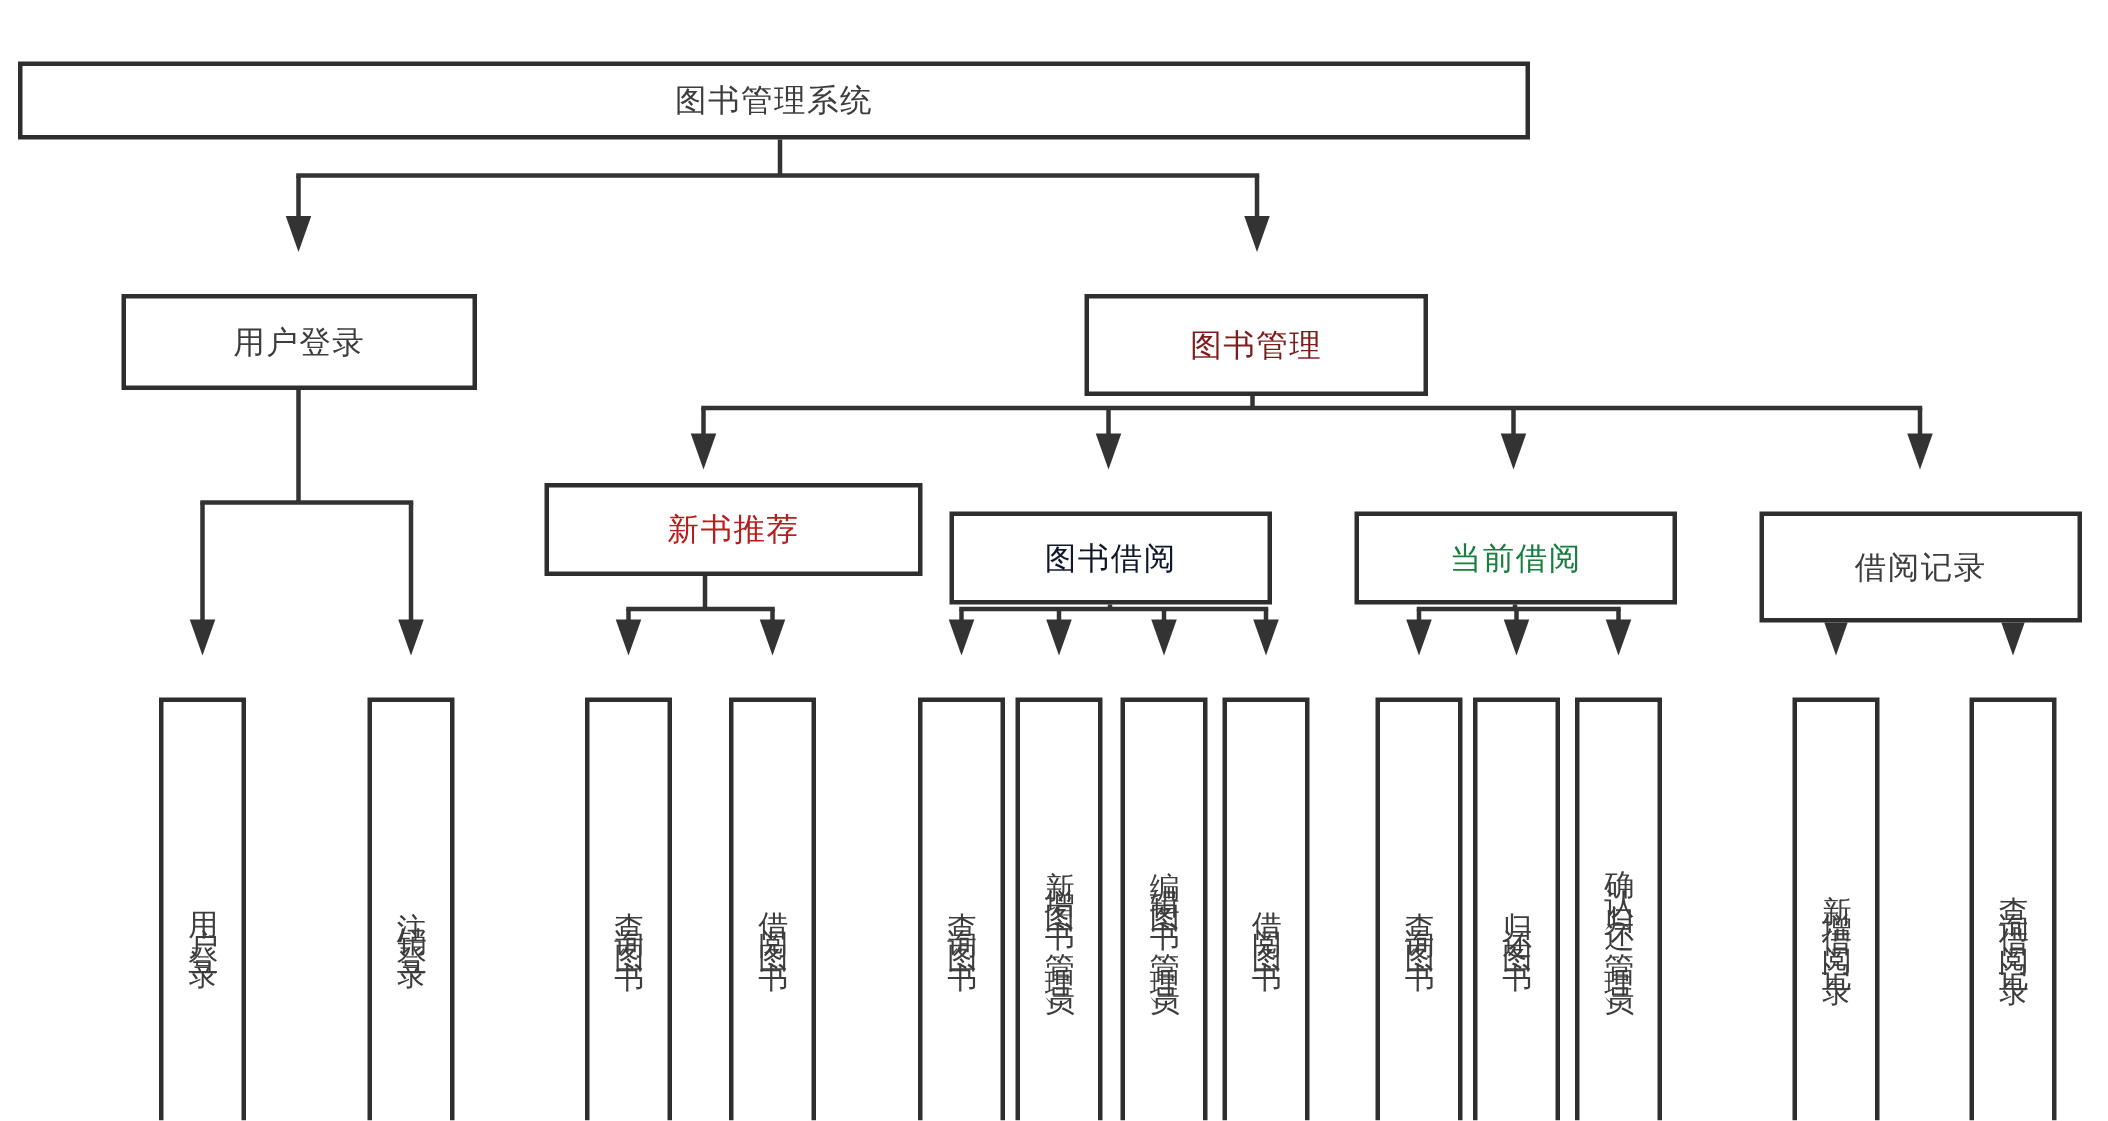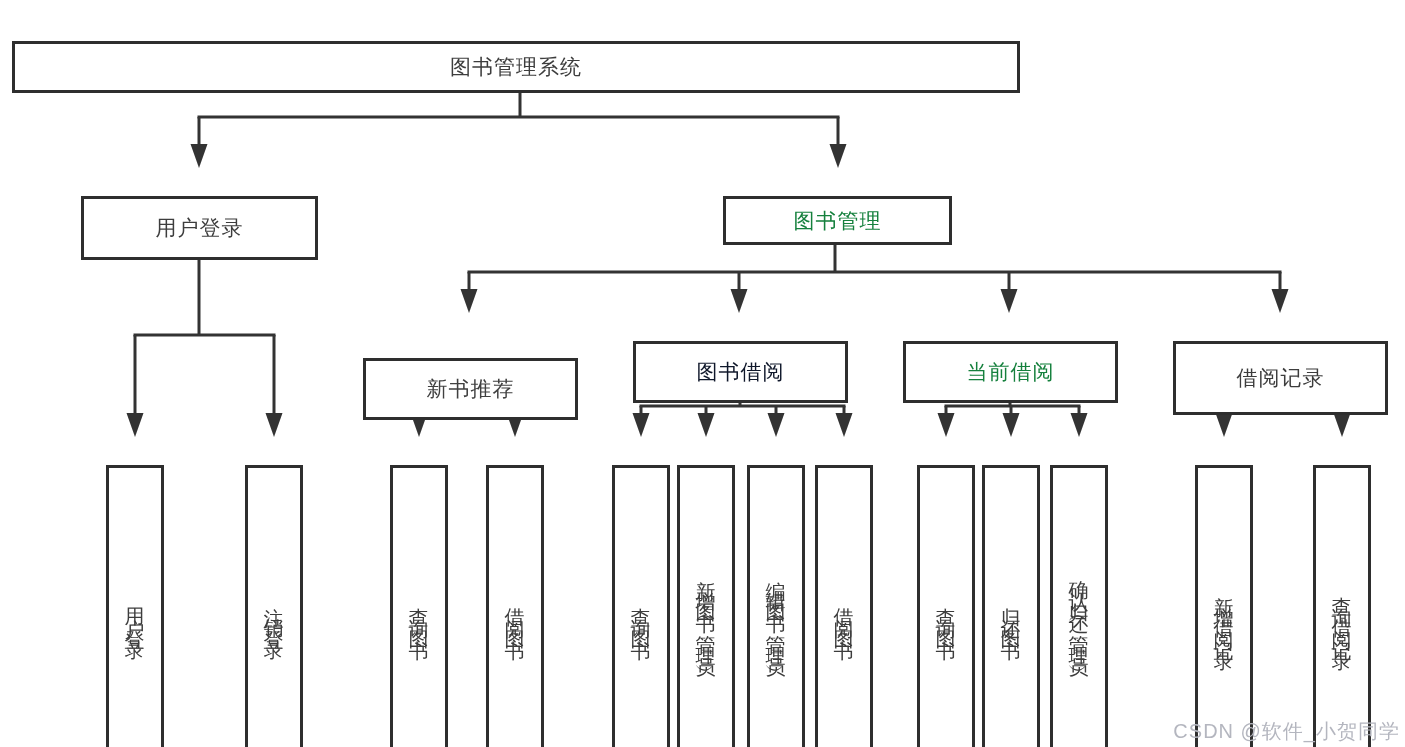--- a/index.html
+++ b/index.html
@@ -114,24 +114,24 @@
       <line x1="1342" y1="406" x2="1342" y2="419" stroke="#333333" stroke-width="3"></line>
       <polygon points="1333.5,413 1350.5,413 1342,437" fill="#333333"></polygon>
     </svg>
   <div id="nodes-layer">
       <div class="node h" style="left: 12px; top: 13px; width: 1008px; height: 52px; border-color: rgb(46, 46, 46); color: rgb(61, 61, 61);">
         <span class="label">图书管理系统</span>
       </div>
       <div class="node h" style="left: 81px; top: 168px; width: 237px; height: 64px; border-color: rgb(46, 46, 46); color: rgb(61, 61, 61);">
         <span class="label">用户登录</span>
       </div>
-      <div class="node h" style="left: 723px; top: 168px; width: 229px; height: 49px; border-color: rgb(46, 46, 46); color: #15803d;">
+      <div class="node h" style="left: 723px; top: 168px; width: 229px; height: 68px; border-color: rgb(46, 46, 46); color: #7f1d1d;">
         <span class="label">图书管理</span>
       </div>
-      <div class="node h" style="left: 363px; top: 330px; width: 215px; height: 62px; border-color: rgb(46, 46, 46); color: #404040;">
+      <div class="node h" style="left: 363px; top: 294px; width: 252px; height: 62px; border-color: rgb(46, 46, 46); color: #b91c1c;">
         <span class="label">新书推荐</span>
       </div>
       <div class="node h" style="left: 633px; top: 313px; width: 215px; height: 62px; border-color: rgb(46, 46, 46); color: #0f172a;">
         <span class="label">图书借阅</span>
       </div>
       <div class="node h" style="left: 903px; top: 313px; width: 215px; height: 62px; border-color: rgb(46, 46, 46); color: #15803d;">
         <span class="label">当前借阅</span>
       </div>
       <div class="node h" style="left: 1173px; top: 313px; width: 215px; height: 74px; border-color: rgb(46, 46, 46); color: rgb(61, 61, 61);">
         <span class="label">借阅记录</span>
@@ -169,14 +169,13 @@
       <div class="node v" style="left: 1050px; top: 437px; width: 58px; height: 298px; border-color: rgb(46, 46, 46); color: rgb(61, 61, 61);">
         <span class="label">确认归还（管理员）</span>
       </div>
       <div class="node v" style="left: 1195px; top: 437px; width: 58px; height: 298px; border-color: rgb(46, 46, 46); color: rgb(61, 61, 61);">
         <span class="label">新增借阅记录</span>
       </div>
       <div class="node v" style="left: 1313px; top: 437px; width: 58px; height: 298px; border-color: rgb(46, 46, 46); color: rgb(61, 61, 61);">
         <span class="label">查询借阅记录</span>
       </div>
     </div>
-  <div class="watermark">CSDN @软件_小贺同学</div>
 </div>
 
 </body></html>

